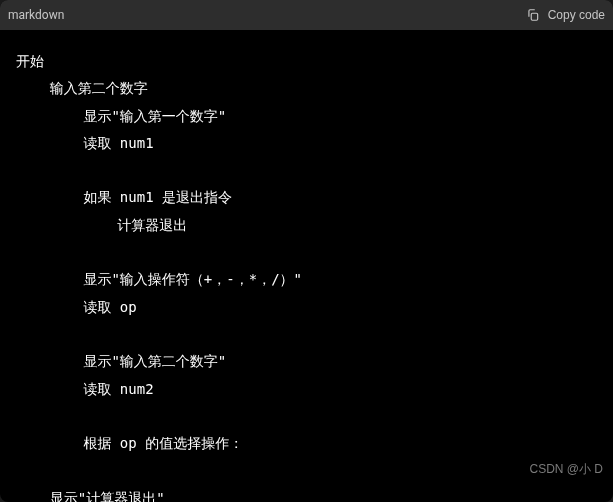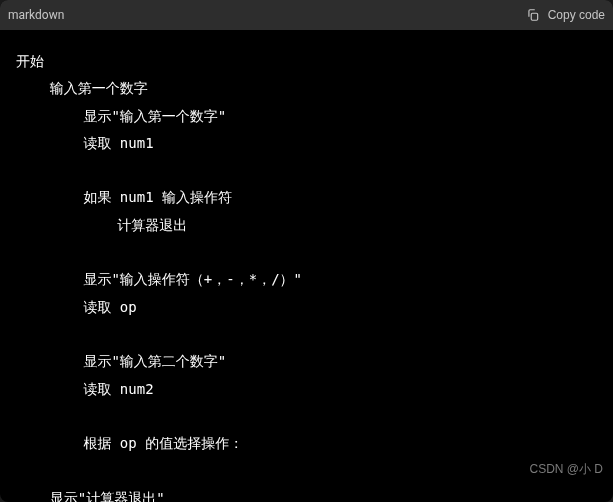--- a/index.html
+++ b/index.html
@@ -78,25 +78,25 @@
       <span class="copy-icon">
         <svg viewBox="0 0 24 24" fill="none" stroke="currentColor" stroke-width="2">
           <rect x="9" y="9" width="11" height="12" rx="2"></rect>
           <path d="M5 15V5a2 2 0 0 1 2-2h8"></path>
         </svg>
       </span>
       <span>Copy code</span>
     </button>
   </div>
   <div class="code-content"><span>开始</span>
-<span>    输入第一个数字</span>
+<span>    输入第二个数字</span>
 <span>        显示"输入第一个数字"</span>
 <span>        读取 num1</span>
 <span></span>
-<span>        如果 num1 输入操作符</span>
+<span>        如果 num1 是退出指令</span>
 <span>            计算器退出</span>
 <span></span>
 <span>        显示"输入操作符（+，-，*，/）"</span>
 <span>        读取 op</span>
 <span></span>
 <span>        显示"输入第二个数字"</span>
 <span>        读取 num2</span>
 <span></span>
 <span>        根据 op 的值选择操作：</span>
 <span></span>

